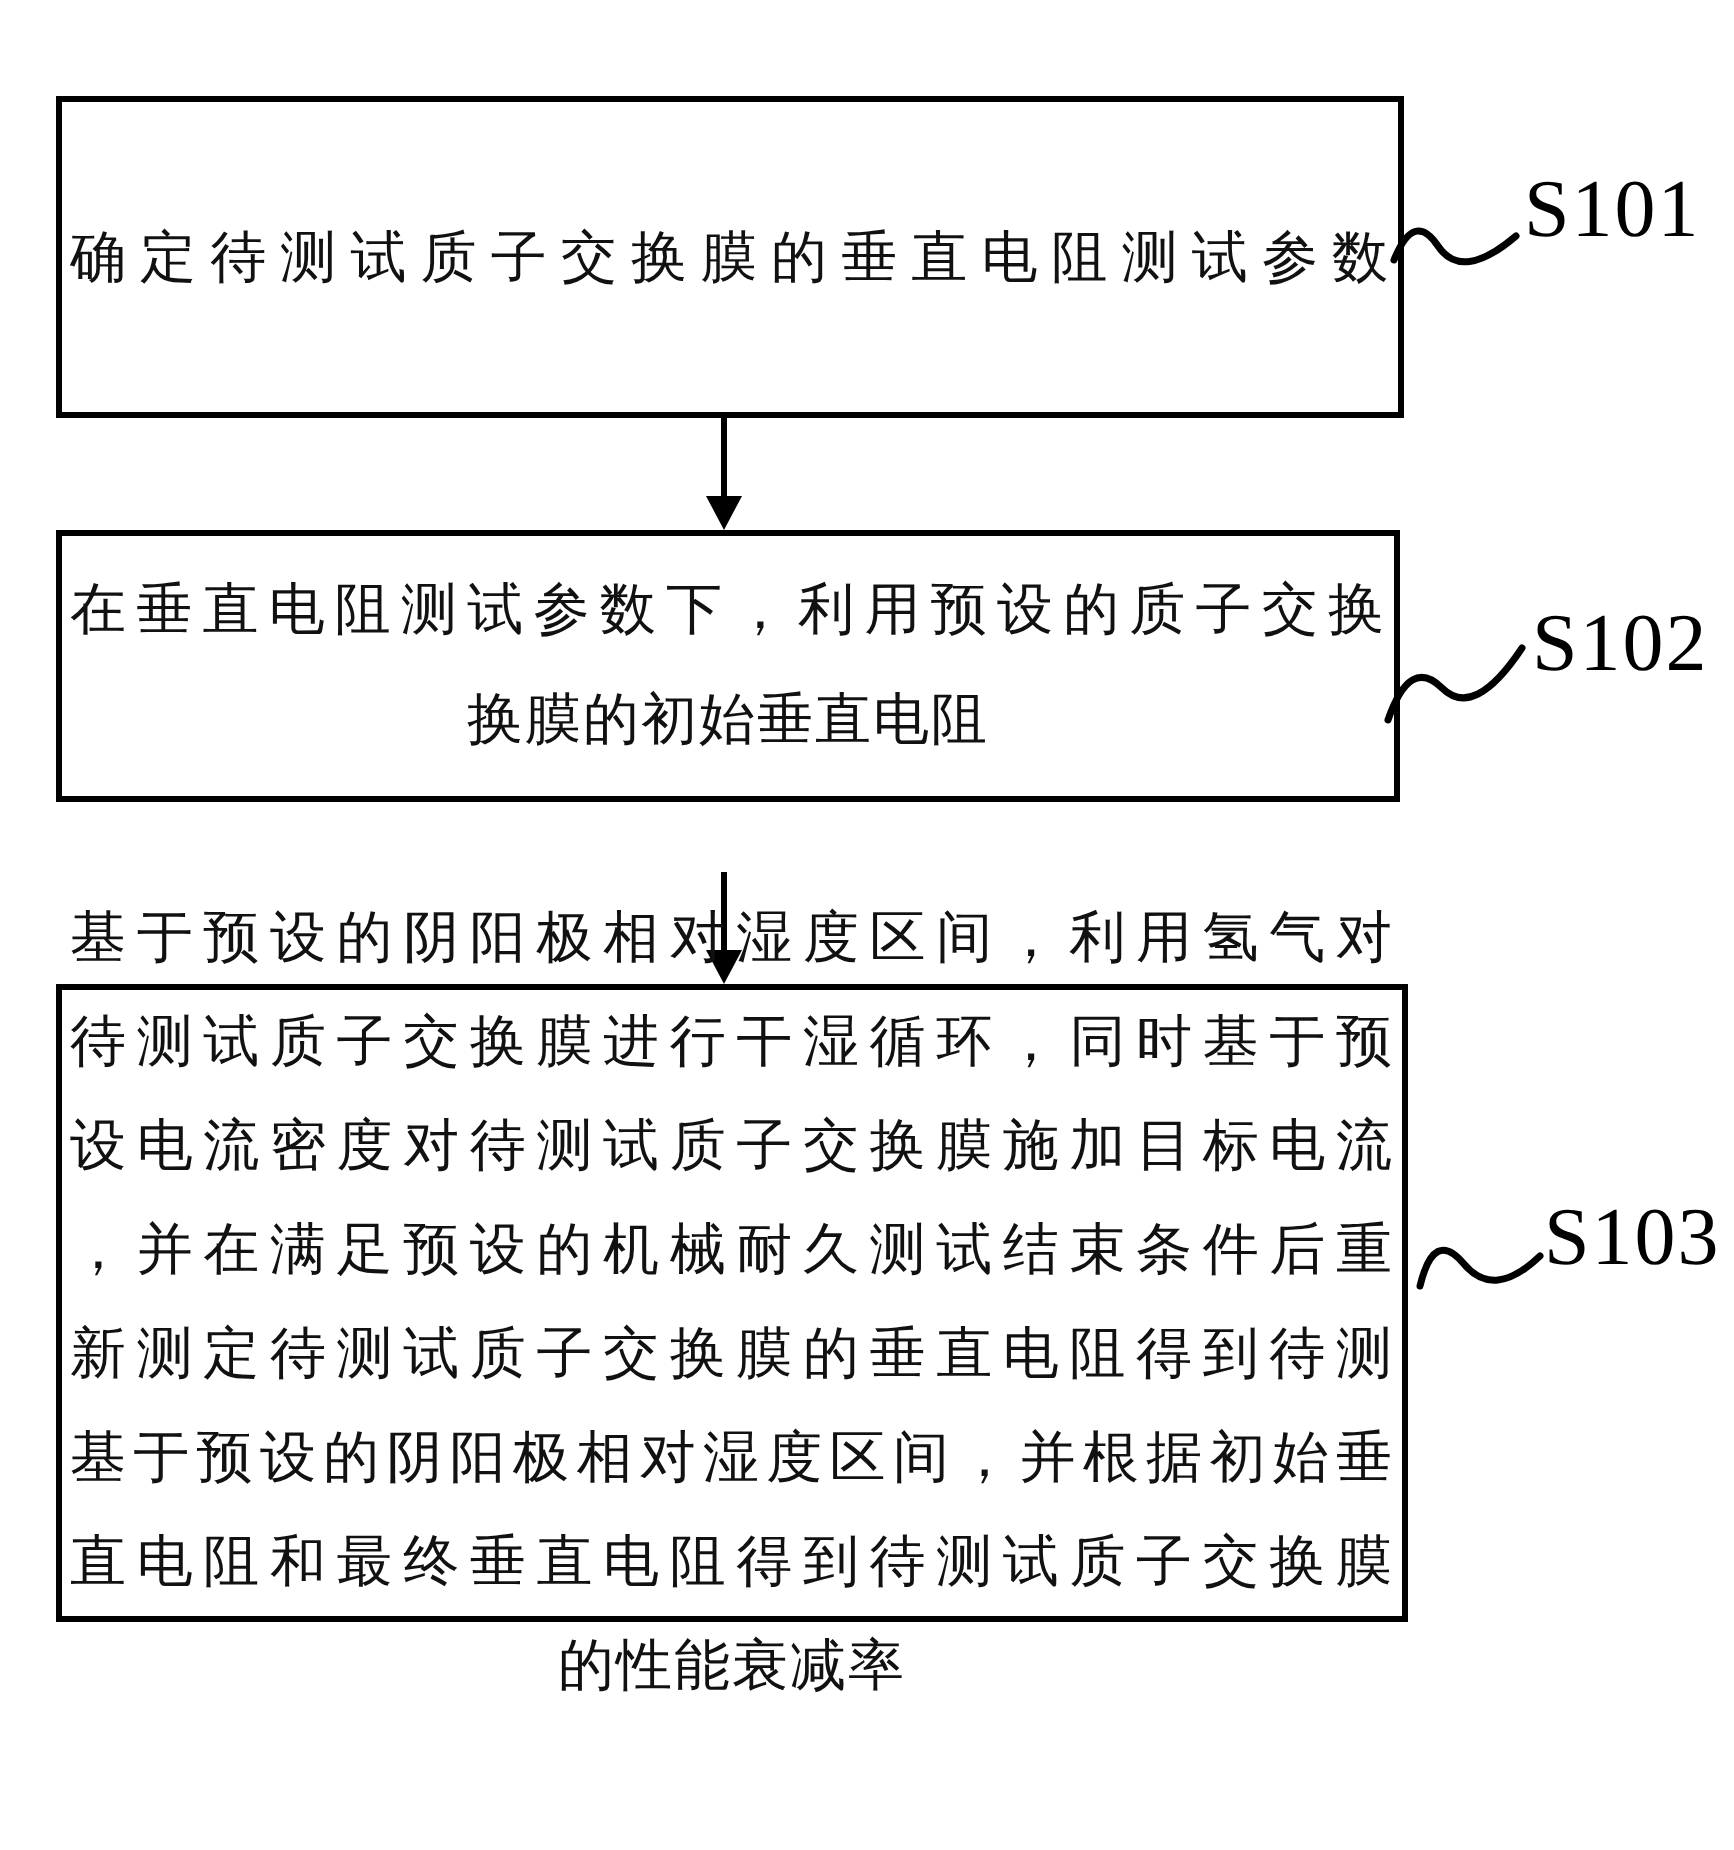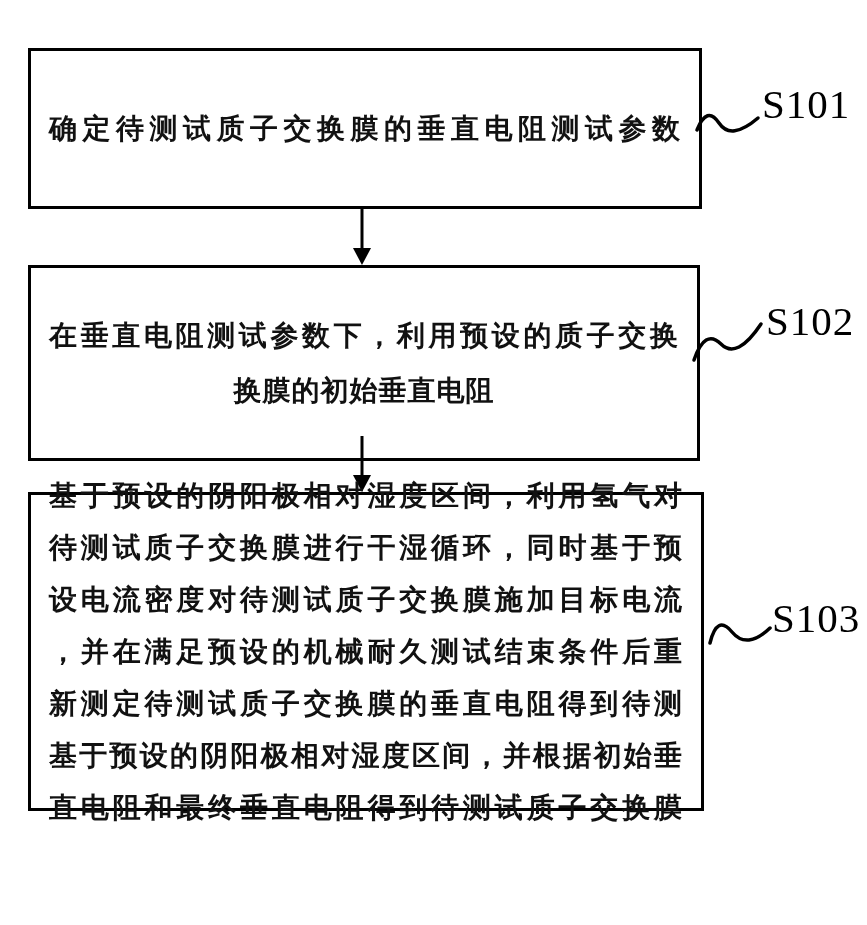--- a/index.html
+++ b/index.html
@@ -14,27 +14,26 @@
   }
   .flow-box {
     position: absolute;
     left: 28px;
     border: 3px solid #000000;
     background: #ffffff;
     box-sizing: border-box;
     display: flex;
     flex-direction: column;
     justify-content: center;
-    padding: 0 18px;
+    padding: 0 4px;
     font-size: 28px;
     letter-spacing: 1px;
-    font-weight: bold;
   }
   #box-s101 { top: 48px;  width: 674px; height: 161px; }
-  #box-s102 { top: 265px; width: 672px; height: 196px; line-height: 55px; }
+  #box-s102 { top: 265px; width: 672px; height: 136px; line-height: 55px; }
   #box-s103 { top: 492px; width: 676px; height: 319px; line-height: 52px; }
   .line-justify {
     text-align: justify;
     text-align-last: justify;
     -moz-text-align-last: justify;
   }
   .line-center { text-align: center; }
   .arrow { position: absolute; }
   #arrow-1 { left: 349px; top: 208px; }
   #arrow-2 { left: 349px; top: 436px; }
@@ -77,20 +76,21 @@
   </svg>
 
   <div class="flow-box" id="box-s103">
     <div class="line-justify">基于预设的阴阳极相对湿度区间，利用氢气对</div>
     <div class="line-justify">待测试质子交换膜进行干湿循环，同时基于预</div>
     <div class="line-justify">设电流密度对待测试质子交换膜施加目标电流</div>
     <div class="line-justify">，并在满足预设的机械耐久测试结束条件后重</div>
     <div class="line-justify">新测定待测试质子交换膜的垂直电阻得到待测</div>
     <div class="line-justify">基于预设的阴阳极相对湿度区间，并根据初始垂</div>
     <div class="line-justify">直电阻和最终垂直电阻得到待测试质子交换膜</div>
+    <div class="line-center">的性能衰减率</div>
   </div>
 
   <svg class="tilde" id="tilde-1" width="68" height="46" viewBox="0 0 68 46">
     <path d="M3,27 Q13,2 25,20 T64,15" fill="none" stroke="#000000" stroke-width="3.5" stroke-linecap="round"></path>
   </svg>
   <svg class="tilde" id="tilde-2" width="74" height="50" viewBox="0 0 74 50">
     <path d="M3,42 Q14,10 30,26 T70,6" fill="none" stroke="#000000" stroke-width="3.5" stroke-linecap="round"></path>
   </svg>
   <svg class="tilde" id="tilde-3" width="72" height="50" viewBox="0 0 72 50">
     <path d="M8,37 Q15,8 30,26 T68,22" fill="none" stroke="#000000" stroke-width="3.5" stroke-linecap="round"></path>

